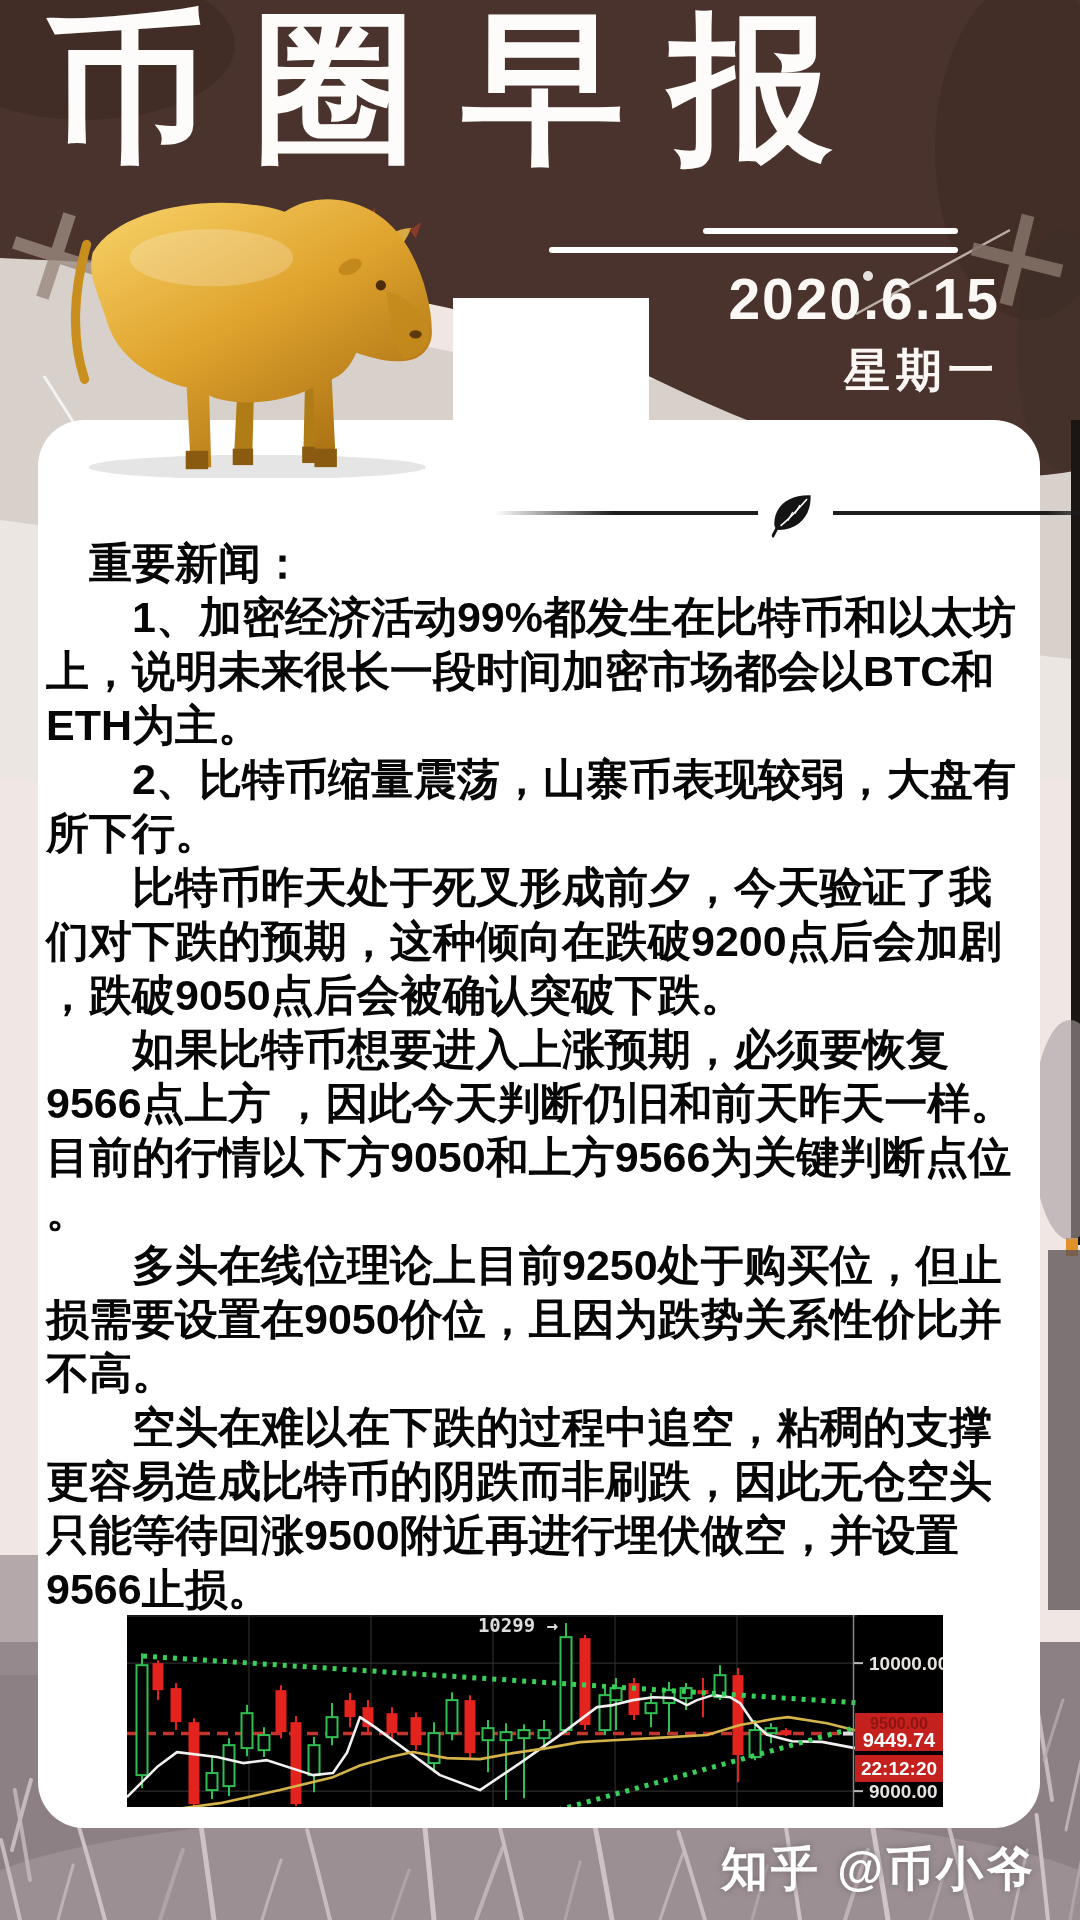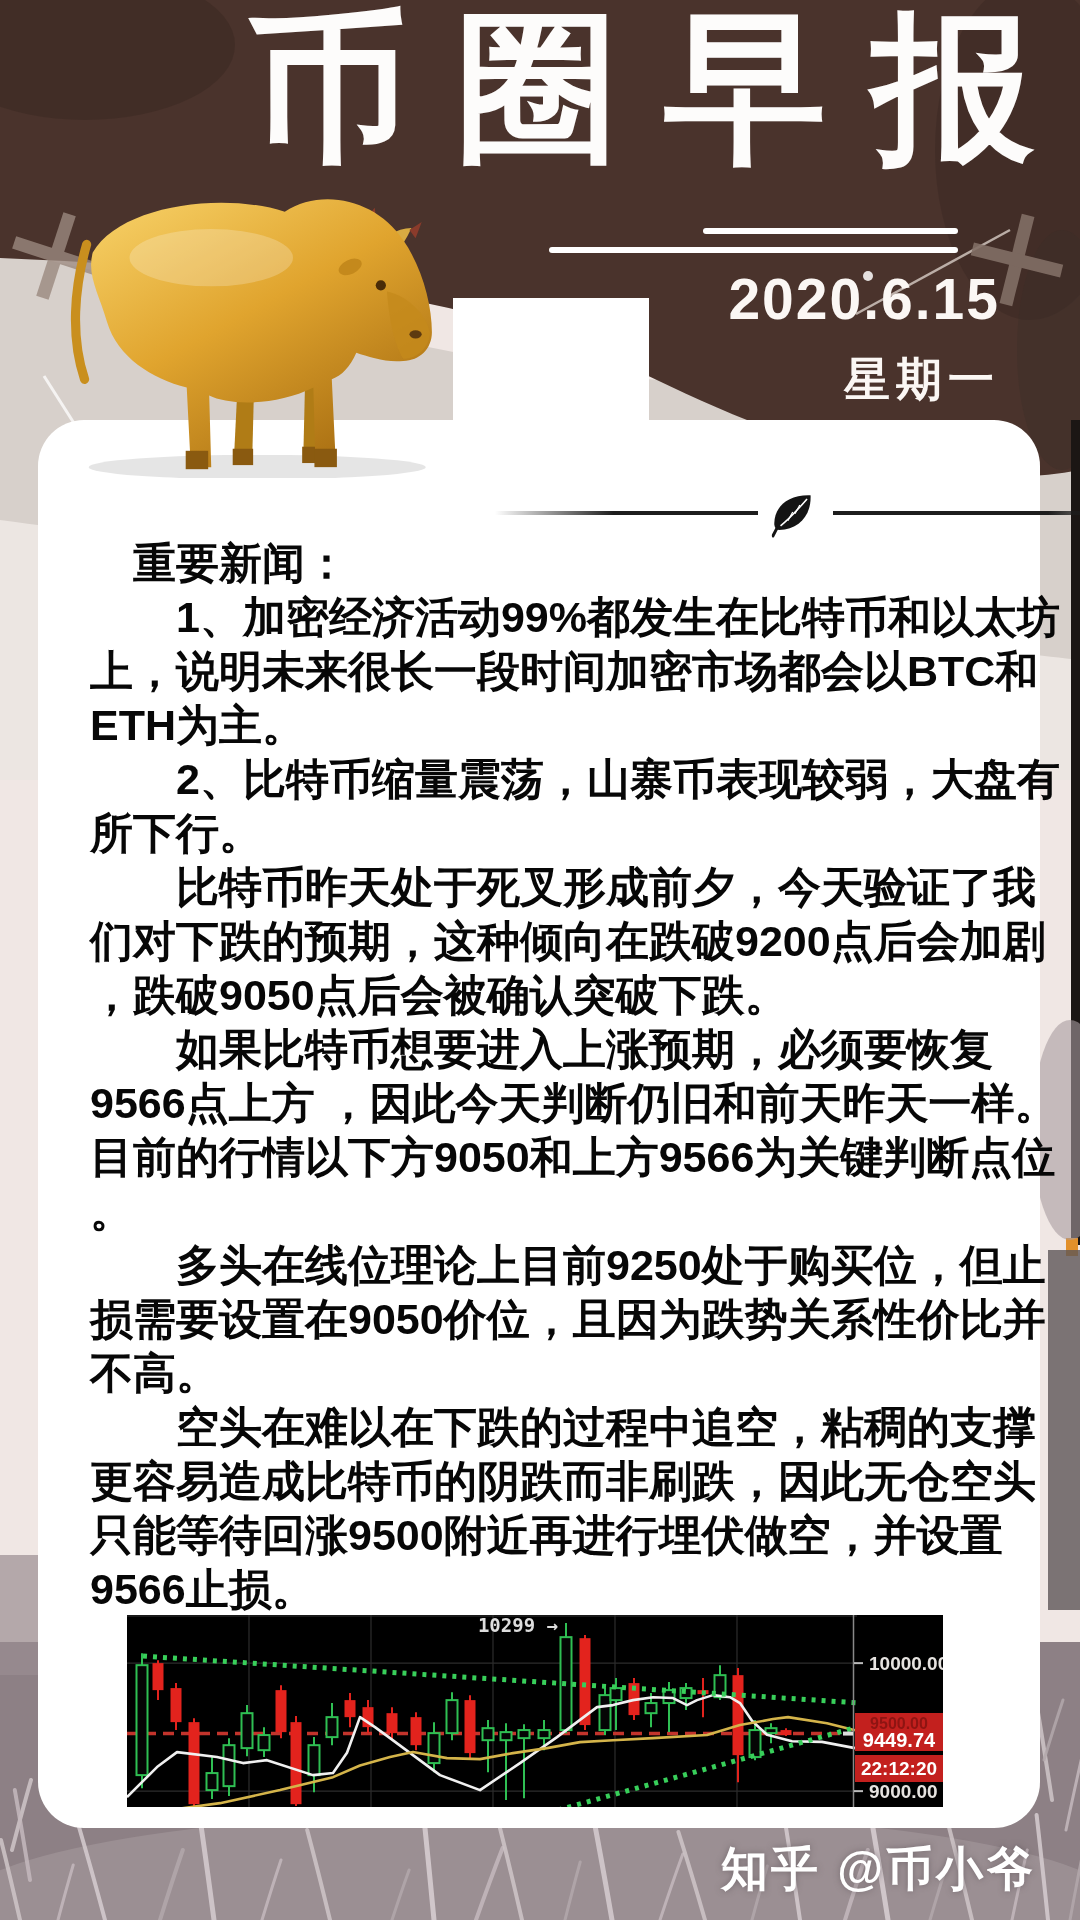--- a/index.html
+++ b/index.html
@@ -1,38 +1,38 @@
 <!DOCTYPE html>
 <html><head>
 <meta charset="utf-8">
 <style>
   html,body{margin:0;padding:0;background:#222;}
   .stage{position:relative;width:1080px;height:1920px;overflow:hidden;
          font-family:"Liberation Sans","DejaVu Sans",sans-serif;}
   .stage *{box-sizing:border-box;}
   svg.bg{position:absolute;left:0;top:0;width:1080px;height:1920px;z-index:0;}
-  .page-title{position:absolute;left:0;top:2px;width:1080px;text-align:right;
+  .page-title{position:absolute;left:0;top:2px;width:1080px;text-align:left;
       color:#fdfcfb;font-size:162px;font-weight:900;letter-spacing:46px;padding-left:46px;
       line-height:172px;z-index:2;}
   .tab-notch{position:absolute;left:453px;top:298px;width:196px;height:126px;background:#fff;z-index:1;}
   .date-line-short{position:absolute;left:703px;top:228px;width:255px;height:6px;background:#fff;border-radius:3px;z-index:2;}
   .date-line-long{position:absolute;left:549px;top:247px;width:409px;height:6px;background:#fff;border-radius:3px;z-index:2;}
   .date-block{position:absolute;left:700px;top:268px;width:300px;text-align:right;color:#fbf7f4;z-index:2;}
   .date-text{font-size:57px;font-weight:800;letter-spacing:2px;line-height:62px;}
-  .weekday-text{font-size:46px;font-weight:800;letter-spacing:6px;line-height:58px;margin-top:20px;}
+  .weekday-text{font-size:46px;font-weight:800;letter-spacing:6px;line-height:58px;margin-top:11px;}
   .plus{position:absolute;z-index:1;}
   .card{position:absolute;left:38px;top:420px;width:1002px;height:1408px;background:#ffffff;
         border-radius:46px;z-index:2;}
   .divider-left{position:absolute;left:457px;top:91px;width:263px;height:4px;
         background:linear-gradient(to right,rgba(29,29,29,0),#1d1d1d 45%);}
   .divider-right{position:absolute;left:795px;top:91px;width:287px;height:4px;
         background:linear-gradient(to right,#1d1d1d 75%,rgba(29,29,29,.25));}
   .leaf{position:absolute;left:731px;top:72px;width:48px;height:44px;transform:rotate(-8deg);}
   .news-text{position:absolute;left:8px;top:116px;width:990px;color:#070707;
-        font-size:43px;line-height:54px;font-weight:600;white-space:pre;letter-spacing:0px;margin-left:44px;}
+        font-size:43px;line-height:54px;font-weight:600;white-space:pre;letter-spacing:0px;}
   .chart-wrap{position:absolute;left:89px;top:1195px;width:816px;height:192px;background:#f0abfc;}
   .bull{position:absolute;left:58px;top:160px;width:378px;height:318px;z-index:3;}
   .watermark{position:absolute;right:44px;top:1838px;color:#fff;font-size:47px;font-weight:600;
         letter-spacing:3px;z-index:2;text-shadow:0 0 6px rgba(90,80,85,.6);text-align:center;}
 </style>
 </head>
 <body>
 
 <div class="stage">
 

